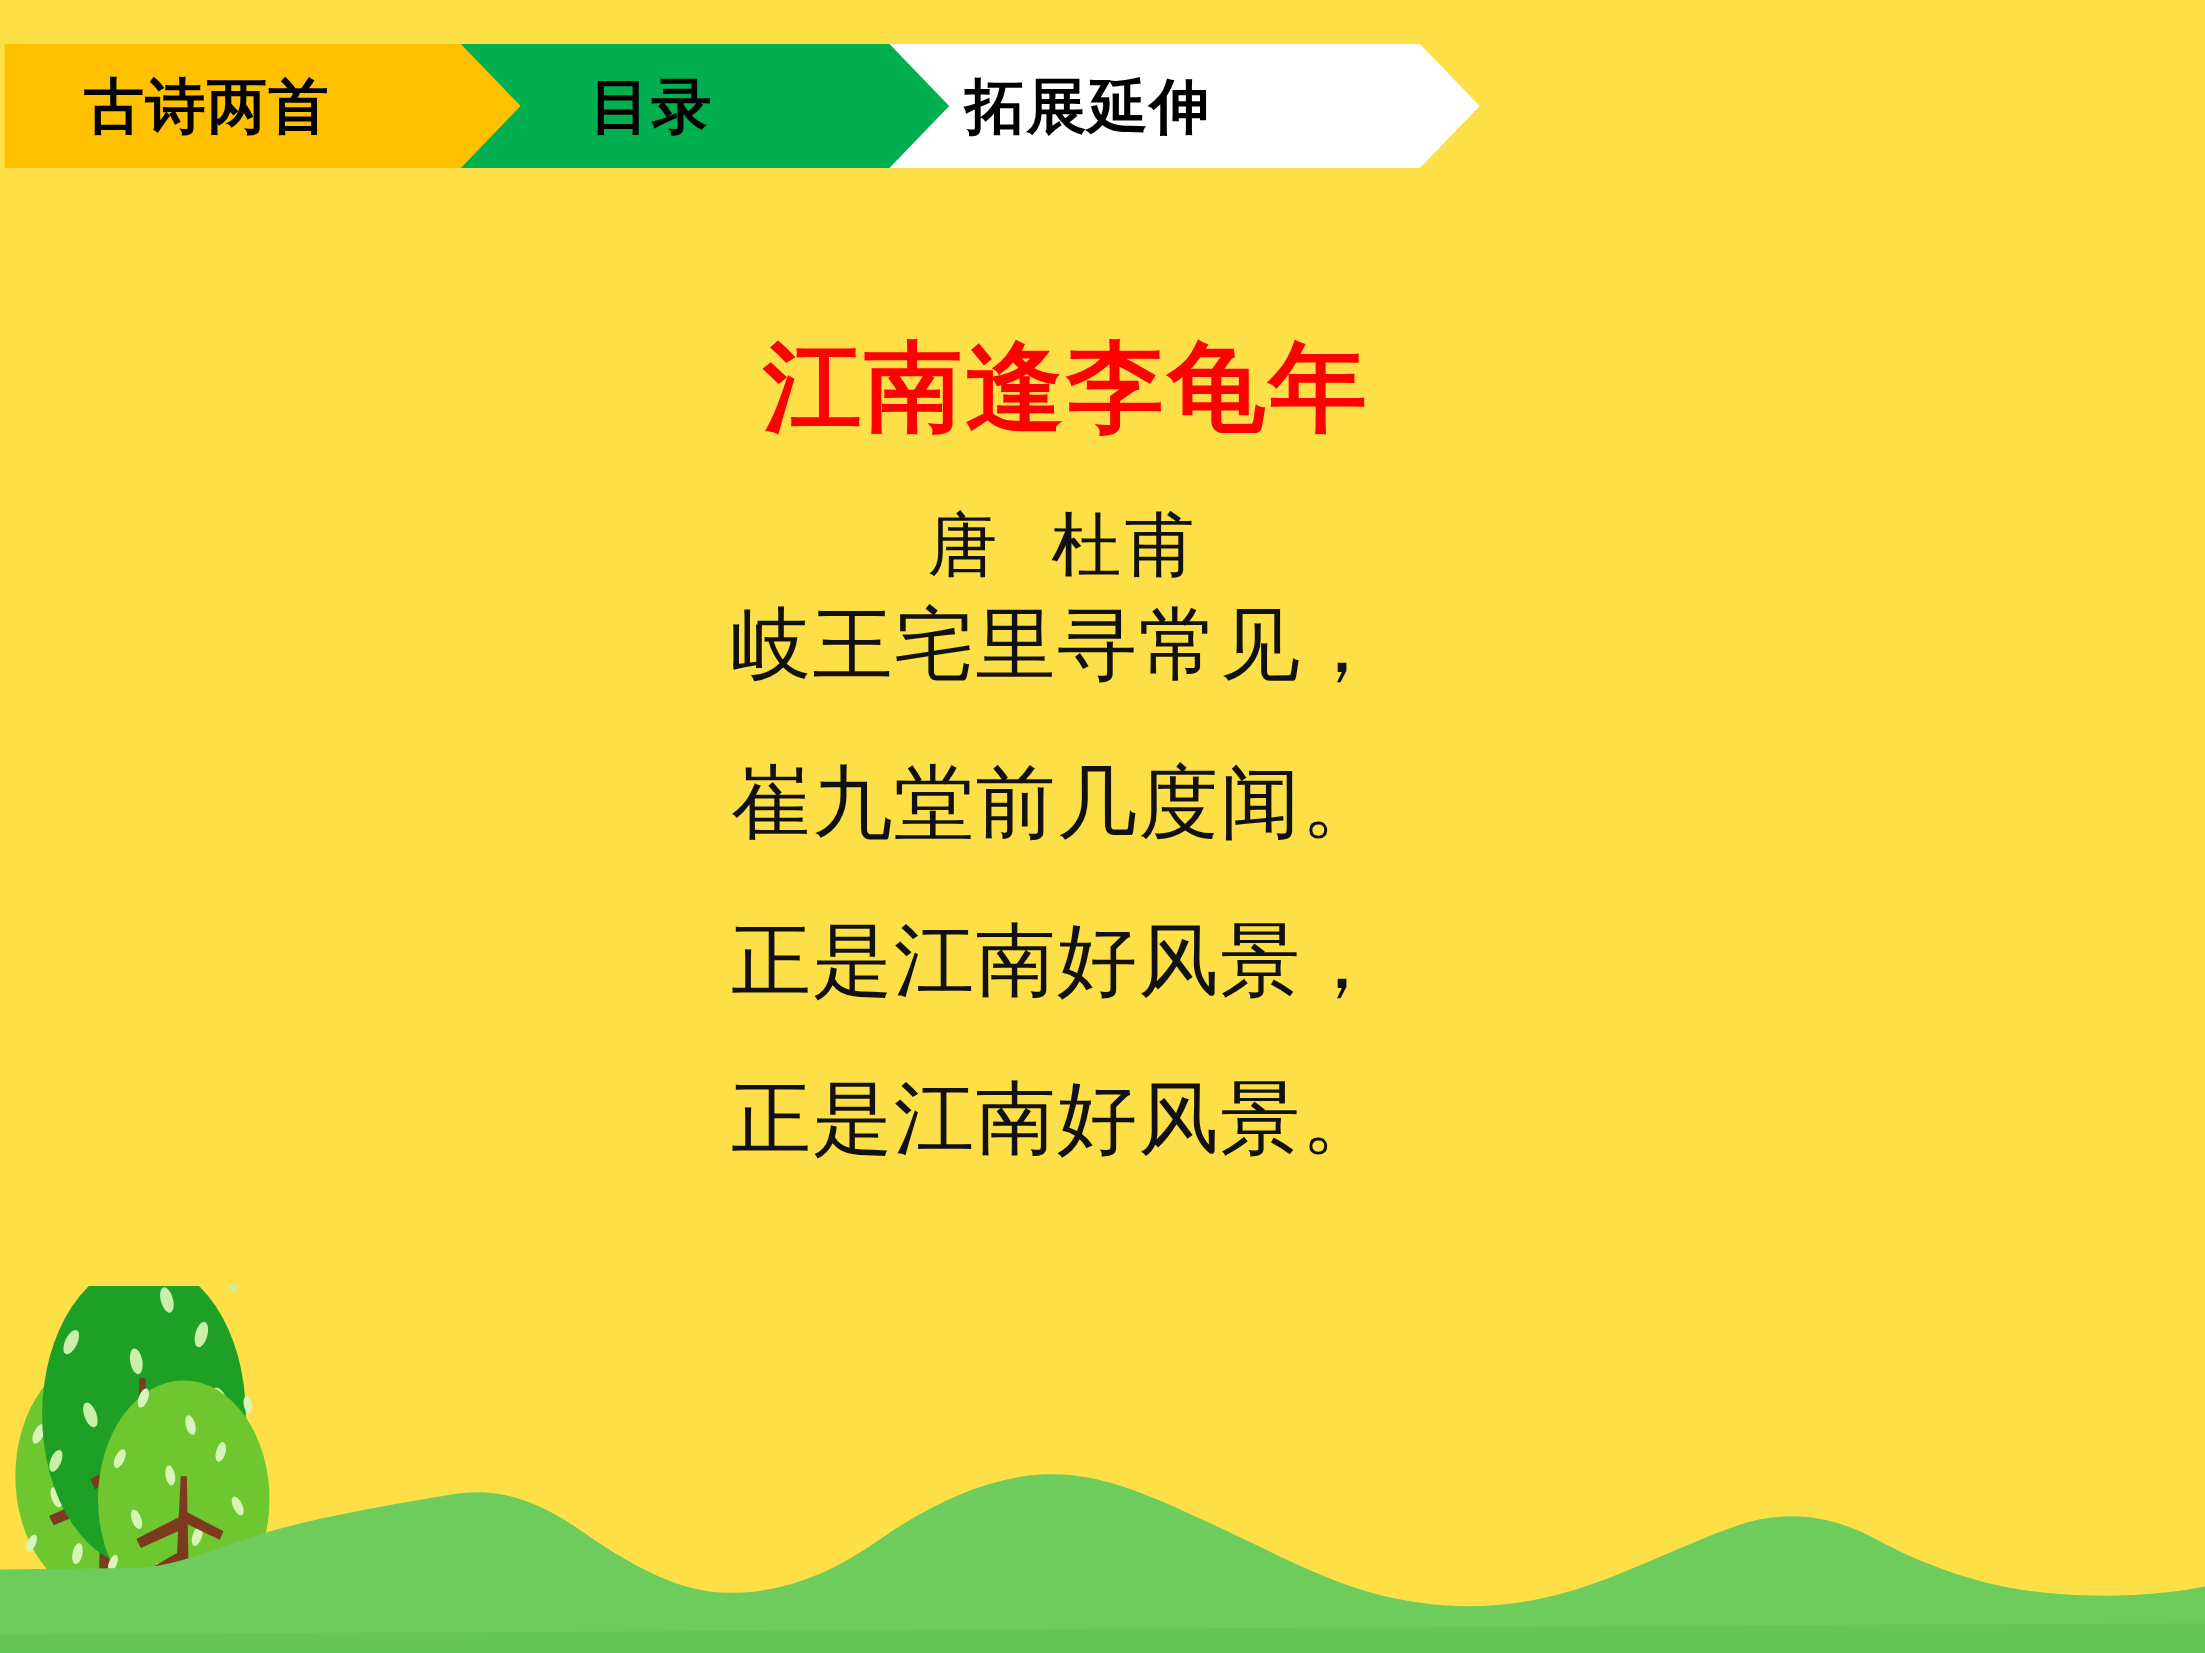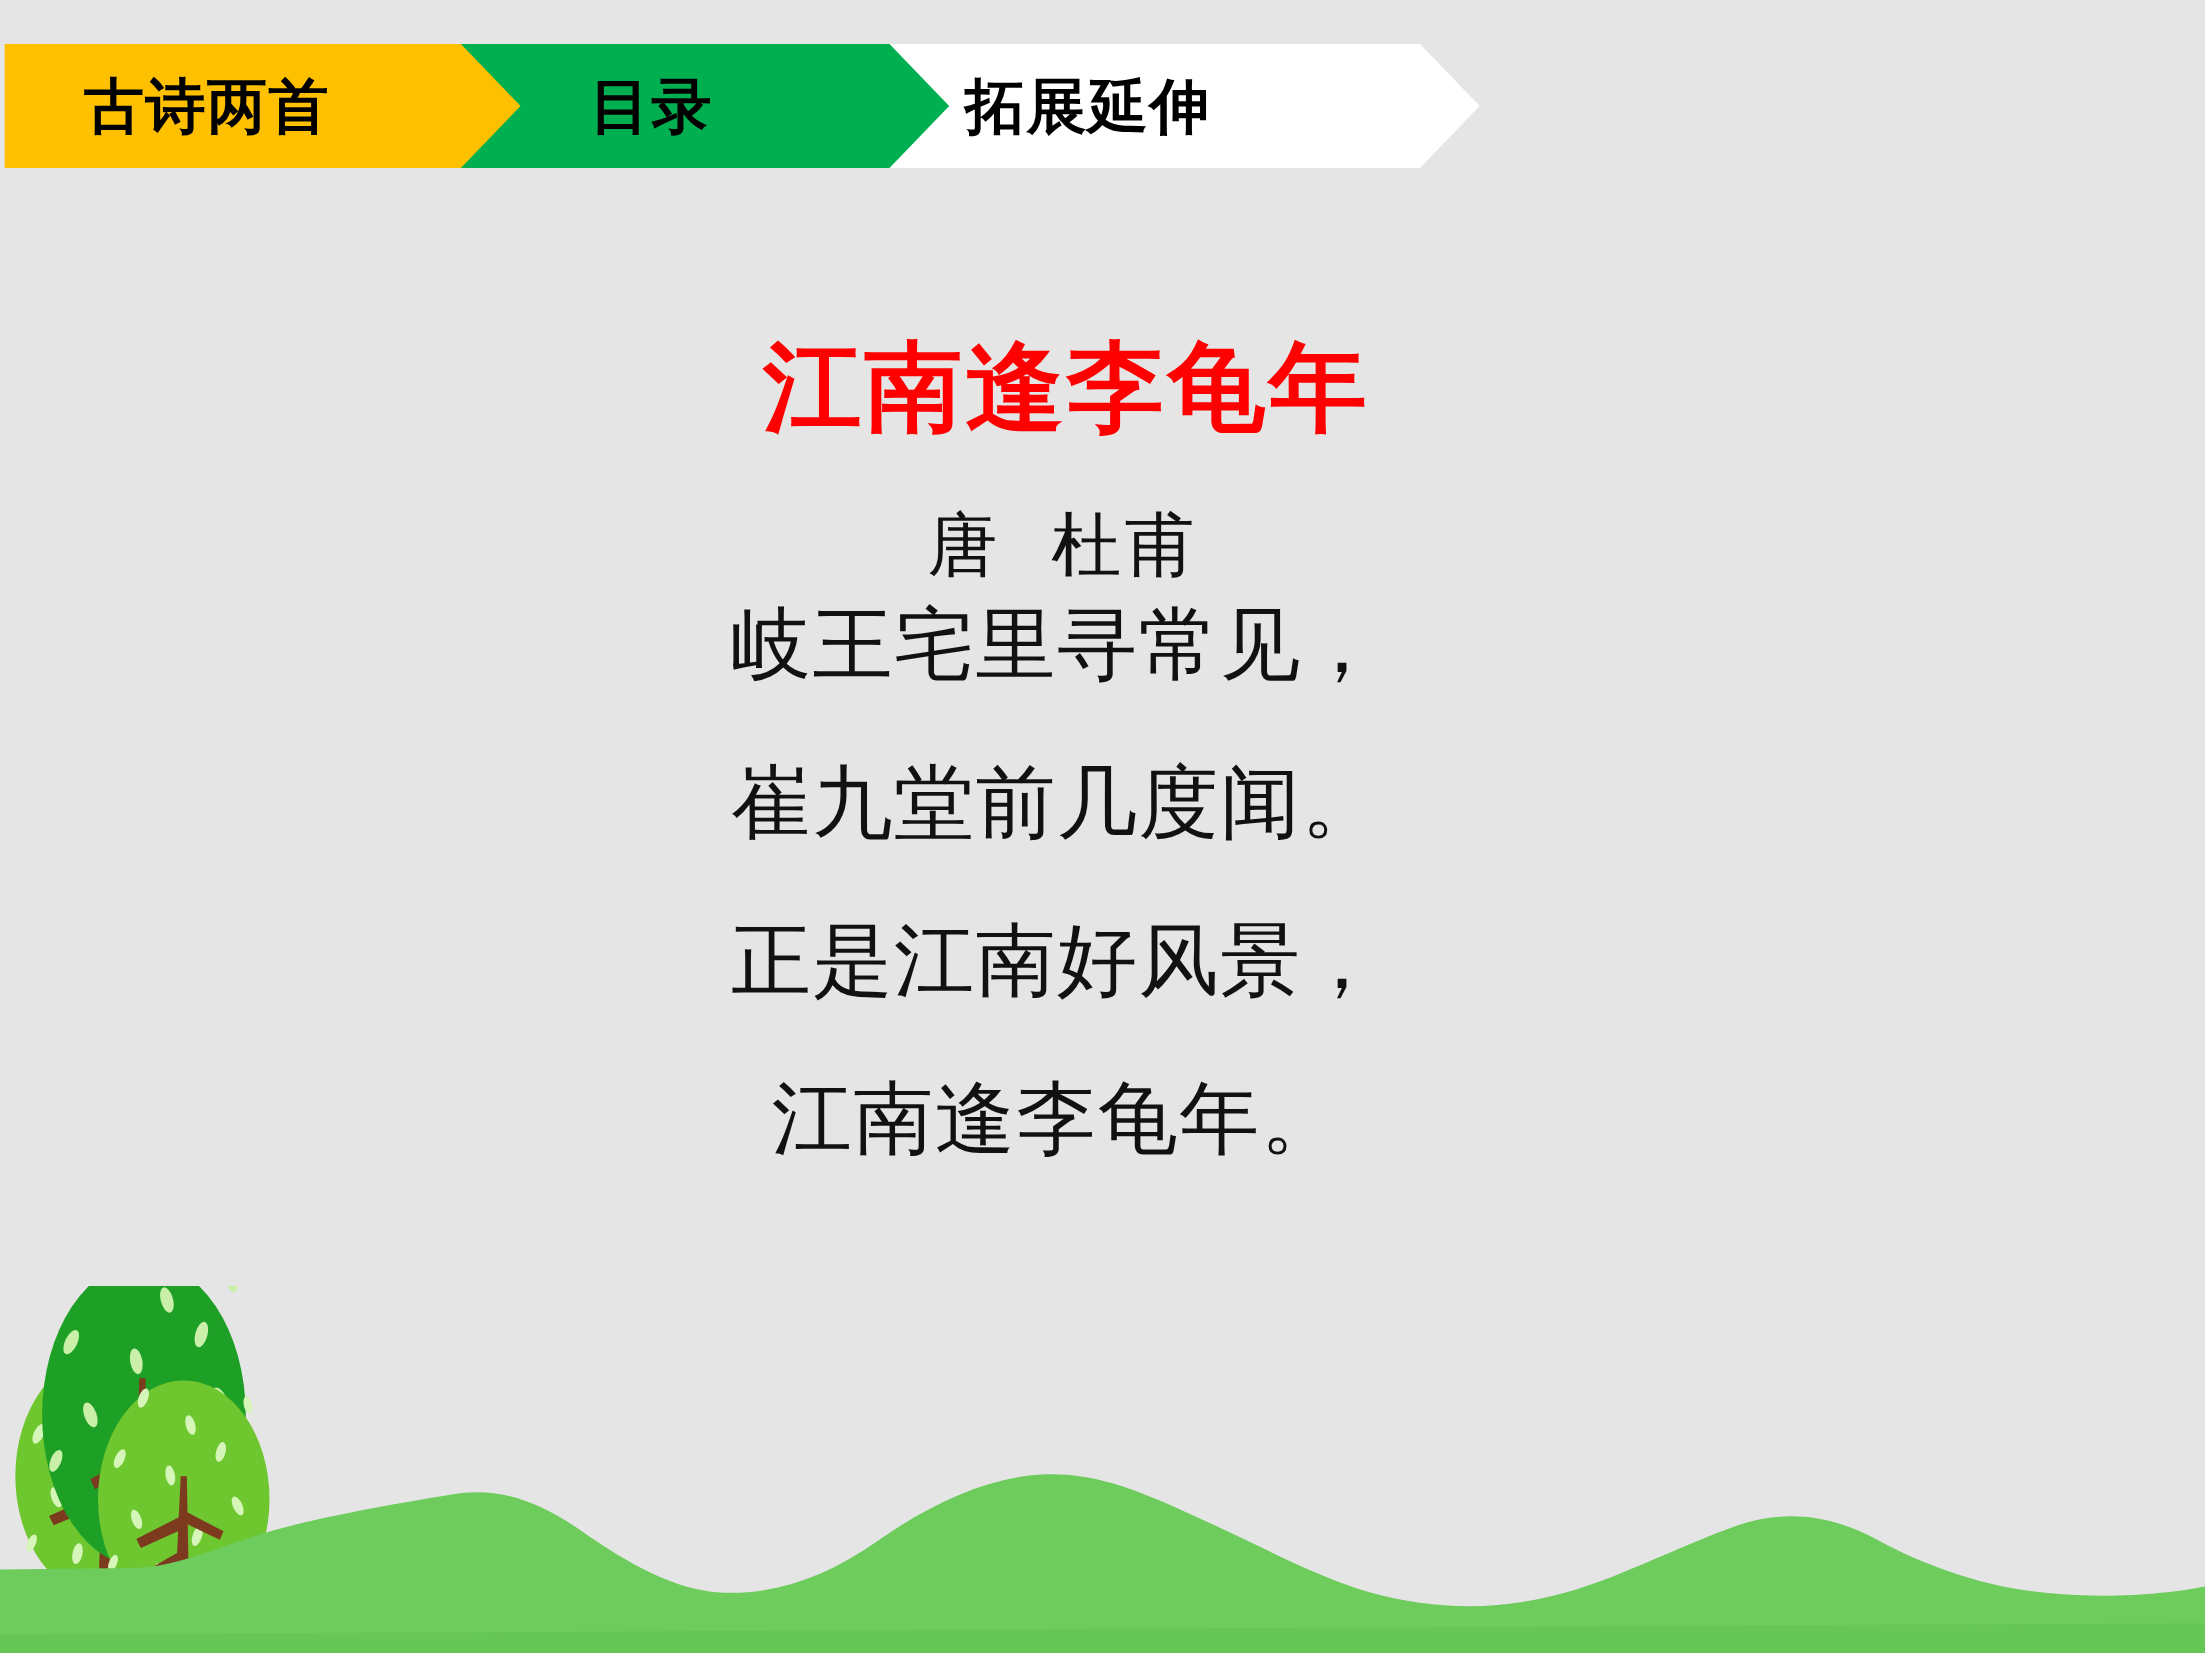--- a/index.html
+++ b/index.html
@@ -14,21 +14,21 @@
     overflow: hidden;
     position: relative;
   }
 
   
   #slide {
     position: absolute;
     inset: 0;
     width: 2205px;
     height: 1654px;
-    background: #e5e5e5;
+    background: #fde047;
     overflow: hidden;
   }
 
   
   #nav {
     position: absolute;
     left: 0;
     top: 44px;
     width: 1531px;
     height: 124px;
@@ -129,21 +129,21 @@
     <div class="nav-label" id="nav-tab-1">目录</div>
     <div class="nav-label" id="nav-tab-2">拓展延伸</div>
   </div>
 
   <div id="poem">
     <div id="poem-title">江南逢李龟年</div>
     <div id="poem-author">唐  杜甫</div>
     <div class="poem-line">岐王宅里寻常见，</div>
     <div class="poem-line">崔九堂前几度闻。</div>
     <div class="poem-line">正是江南好风景，</div>
-    <div class="poem-line">江南逢李龟年。</div>
+    <div class="poem-line">正是江南好风景。</div>
   </div>
 
   <div id="scenery">
     <svg width="2205" height="368" viewBox="0 0 2880 480">
       <defs>
 
         <g id="speckles-light">
           <ellipse cx="-60" cy="-150" rx="7" ry="15" fill="#D6F5B8" transform="rotate(20 -60 -150)"></ellipse>
           <ellipse cx="10" cy="-110" rx="7" ry="15" fill="#D6F5B8" transform="rotate(-15 10 -110)"></ellipse>
           <ellipse cx="-95" cy="-60" rx="7" ry="15" fill="#D6F5B8" transform="rotate(25 -95 -60)"></ellipse>

